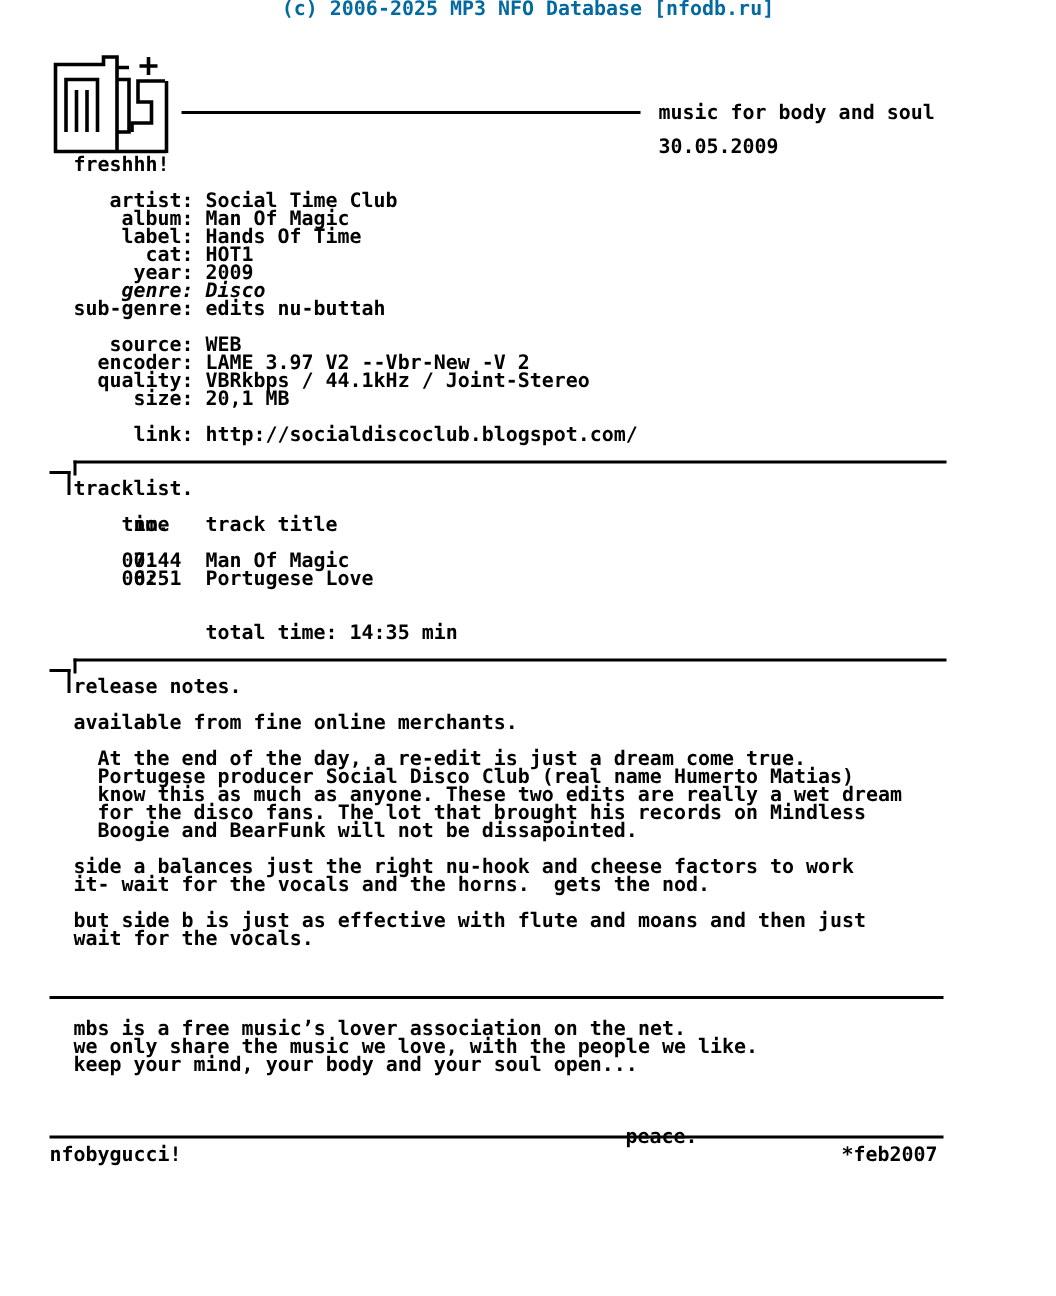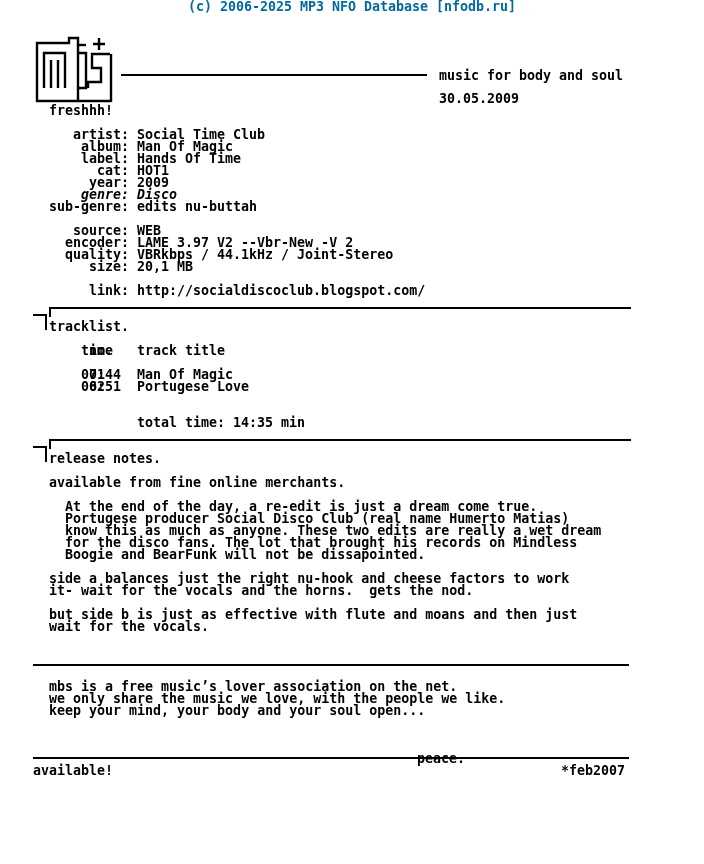--- a/index.html
+++ b/index.html
@@ -147,14 +147,14 @@
 <div class="t" style="left:49px;top:609px;">but side b is just as effective with flute and moans and then just
 wait for the vocals.</div>
 
 <div class="hline" style="left:33px;top:664px;width:596px;"></div>
 <div class="t" style="left:49px;top:681px;">mbs is a free music’s lover association on the net.
 we only share the music we love, with the people we like.
 keep your mind, your body and your soul open...</div>
 <div class="t" style="left:417px;top:753px;">peace.</div>
 
 <div class="hline" style="left:33px;top:757px;width:596px;"></div>
-<div class="t" style="left:33px;top:765px;">available!</div>
+<div class="t" style="left:33px;top:765px;">nfobygucci!</div>
 <div class="t" style="left:561px;top:765px;">*feb2007</div>
 
 </body></html>

